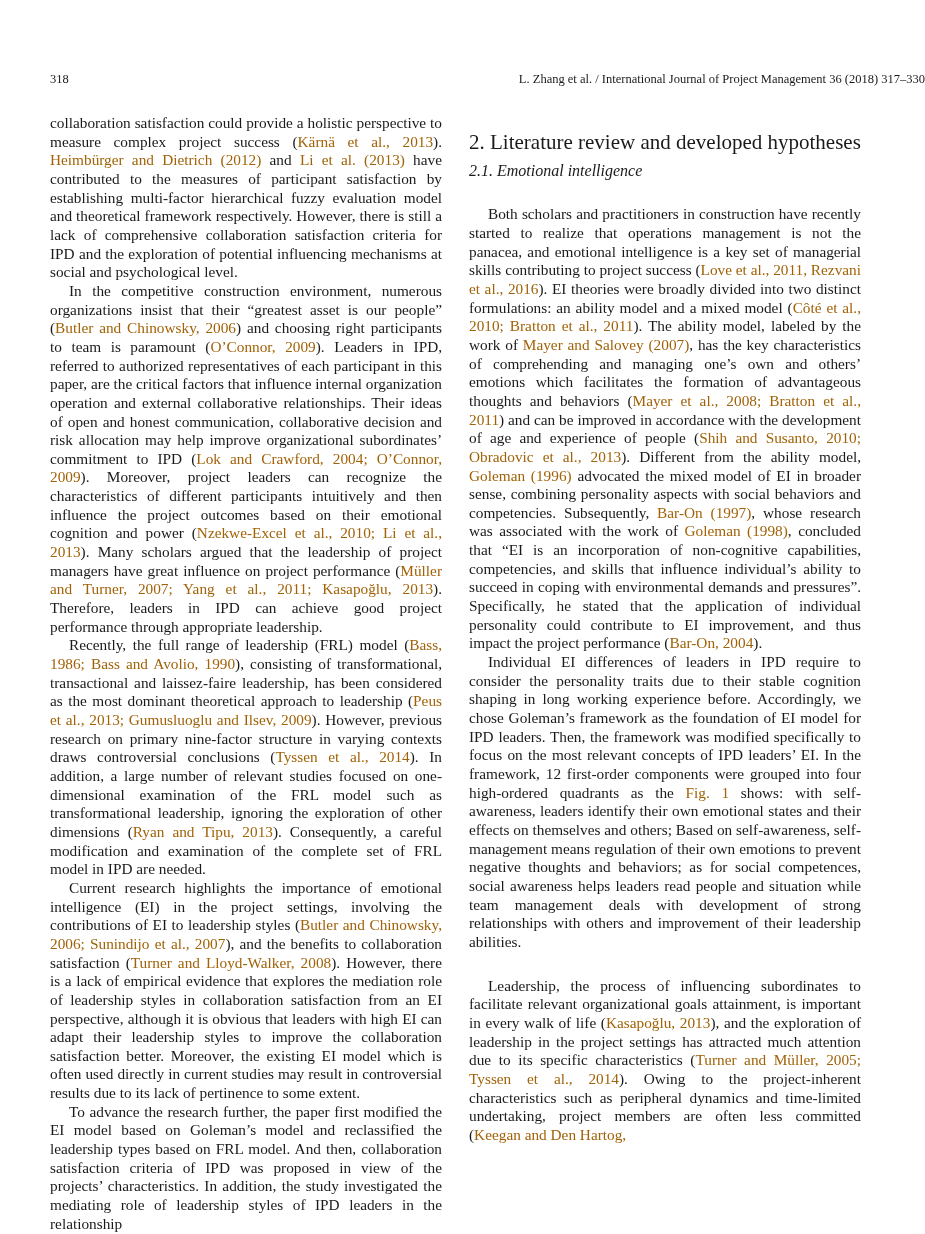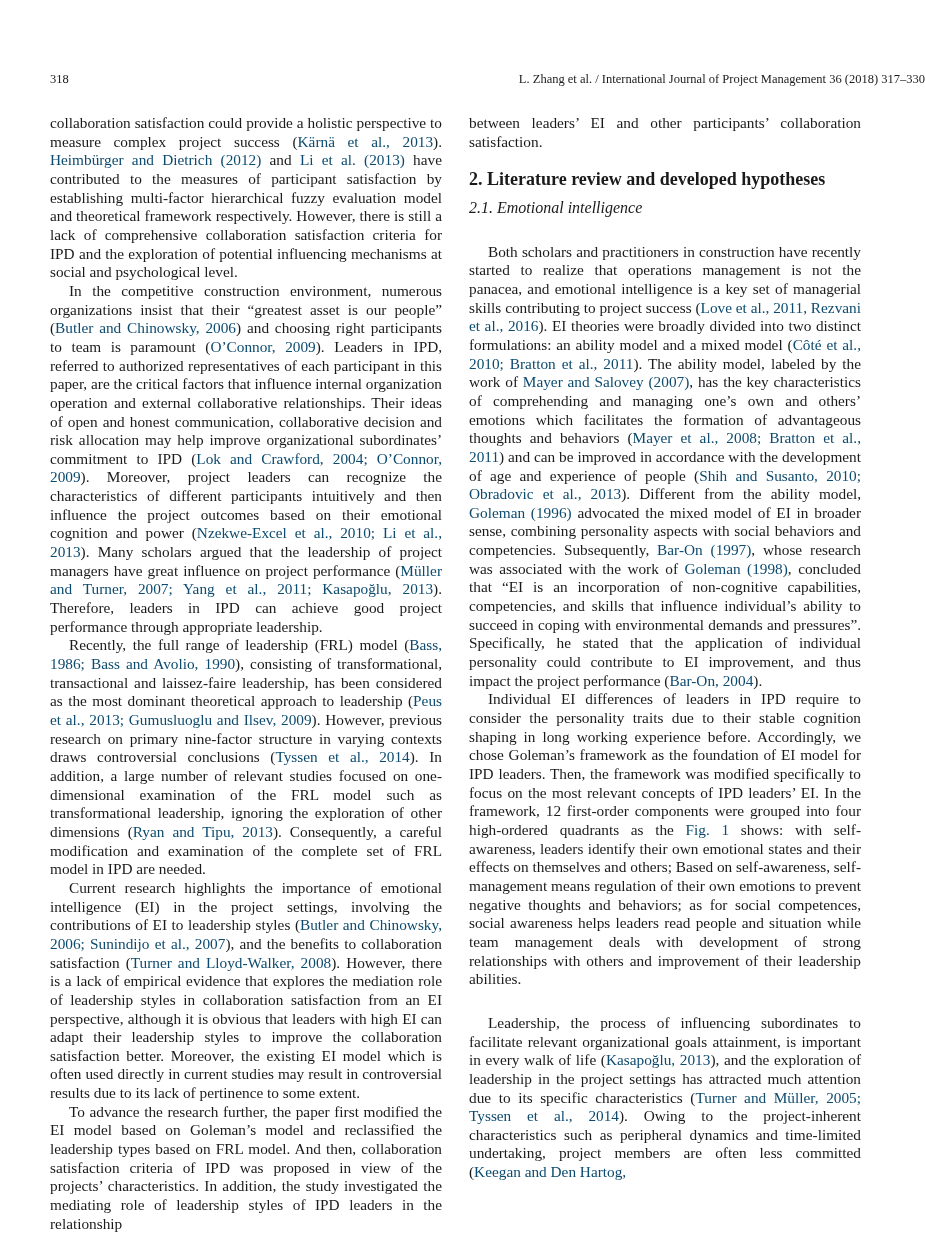--- a/index.html
+++ b/index.html
@@ -8,41 +8,40 @@
   .header { position: absolute; top: 72px; left: 0; width: 754px; height: 18px;
             font-size: 12.5px; }
   .page-no { position: absolute; left: 50px; top: 0; }
   .running-title { position: absolute; left: 0; width: 925px; text-align: right; top: 0; }
   .col { position: absolute; top: 114px; width: 392px; font-size: 15.3px; line-height: 18.65px;
          text-align: justify; hyphens: none; }
   .col.left { left: 50px; }
   .col.right { left: 469px; }
   p { margin: 0; text-indent: 0; }
   p.indent { text-indent: 19px; }
-  a, .cite { color: #0c4a6e; text-decoration: none; }
-  h2.sec { font-size: 18px; font-weight: bold; margin: 19px 0 0 0; line-height: 18.65px; }
+  a, .cite { color: #a16207; text-decoration: none; }
+  h2.sec { font-size: 21px; font-weight: normal; margin: 19px 0 0 0; line-height: 18.65px; }
   h3.sub { font-size: 16px; font-style: italic; font-weight: normal; margin: 10px 0 0 0; line-height: 18.65px; }
   .after-head { margin-top: 25px; }
 </style>
 </head>
 <body>
 
 <div class="header">
   <span class="page-no">318</span>
   <span class="running-title">L. Zhang et al. / International Journal of Project Management 36 (2018) 317–330</span>
 </div>
 
 <div class="col left">
   <p><span>collaboration satisfaction could provide a holistic perspective to measure complex project success (</span><a href="#">Kärnä et al., 2013</a><span>). </span><a href="#">Heimbürger and Dietrich (2012)</a><span> and </span><a href="#">Li et al. (2013)</a><span> have contributed to the measures of participant satisfaction by establishing multi-factor hierarchical fuzzy evaluation model and theoretical framework respectively. However, there is still a lack of comprehensive collaboration satisfaction criteria for IPD and the exploration of potential influencing mechanisms at social and psychological level.</span></p>
   <p class="indent"><span>In the competitive construction environment, numerous organizations insist that their “greatest asset is our people” (</span><a href="#">Butler and Chinowsky, 2006</a><span>) and choosing right participants to team is paramount (</span><a href="#">O’Connor, 2009</a><span>). Leaders in IPD, referred to authorized representatives of each participant in this paper, are the critical factors that influence internal organization operation and external collaborative relationships. Their ideas of open and honest communication, collaborative decision and risk allocation may help improve organizational subordinates’ commitment to IPD (</span><a href="#">Lok and Crawford, 2004; O’Connor, 2009</a><span>). Moreover, project leaders can recognize the characteristics of different participants intuitively and then influence the project outcomes based on their emotional cognition and power (</span><a href="#">Nzekwe-Excel et al., 2010; Li et al., 2013</a><span>). Many scholars argued that the leadership of project managers have great influence on project performance (</span><a href="#">Müller and Turner, 2007; Yang et al., 2011; Kasapoğlu, 2013</a><span>). Therefore, leaders in IPD can achieve good project performance through appropriate leadership.</span></p>
   <p class="indent"><span>Recently, the full range of leadership (FRL) model (</span><a href="#">Bass, 1986; Bass and Avolio, 1990</a><span>), consisting of transformational, transactional and laissez-faire leadership, has been considered as the most dominant theoretical approach to leadership (</span><a href="#">Peus et al., 2013; Gumusluoglu and Ilsev, 2009</a><span>). However, previous research on primary nine-factor structure in varying contexts draws controversial conclusions (</span><a href="#">Tyssen et al., 2014</a><span>). In addition, a large number of relevant studies focused on one-dimensional examination of the FRL model such as transformational leadership, ignoring the exploration of other dimensions (</span><a href="#">Ryan and Tipu, 2013</a><span>). Consequently, a careful modification and examination of the complete set of FRL model in IPD are needed.</span></p>
   <p class="indent"><span>Current research highlights the importance of emotional intelligence (EI) in the project settings, involving the contribu­tions of EI to leadership styles (</span><a href="#">Butler and Chinowsky, 2006; Sunindijo et al., 2007</a><span>), and the benefits to collaboration satisfaction (</span><a href="#">Turner and Lloyd-Walker, 2008</a><span>). However, there is a lack of empirical evidence that explores the mediation role of leadership styles in collaboration satisfaction from an EI perspective, although it is obvious that leaders with high EI can adapt their leadership styles to improve the collaboration satisfaction better. Moreover, the existing EI model which is often used directly in current studies may result in controversial results due to its lack of pertinence to some extent.</span></p>
   <p class="indent"><span>To advance the research further, the paper first modified the EI model based on Goleman’s model and reclassified the leadership types based on FRL model. And then, collaboration satisfaction criteria of IPD was proposed in view of the projects’ characteristics. In addition, the study investigated the mediating role of leadership styles of IPD leaders in the relationship</span></p>
 </div>
 
 <div class="col right">
-  <p><span>between leaders’ EI and other participants’ collaboration satisfaction.</span></p>
   <h2 class="sec">2. Literature review and developed hypotheses</h2>
   <h3 class="sub">2.1. Emotional intelligence</h3>
   <p class="after-head indent"><span>Both scholars and practitioners in construction have recently started to realize that operations management is not the panacea, and emotional intelligence is a key set of managerial skills contributing to project success (</span><a href="#">Love et al., 2011, Rezvani et al., 2016</a><span>). EI theories were broadly divided into two distinct formulations: an ability model and a mixed model (</span><a href="#">Côté et al., 2010; Bratton et al., 2011</a><span>). The ability model, labeled by the work of </span><a href="#">Mayer and Salovey (2007)</a><span>, has the key characteristics of comprehending and managing one’s own and others’ emotions which facilitates the formation of advantageous thoughts and behaviors (</span><a href="#">Mayer et al., 2008; Bratton et al., 2011</a><span>) and can be improved in accordance with the development of age and experience of people (</span><a href="#">Shih and Susanto, 2010; Obradovic et al., 2013</a><span>). Different from the ability model, </span><a href="#">Goleman (1996)</a><span> advocated the mixed model of EI in broader sense, combining personality aspects with social behaviors and competencies. Subsequently, </span><a href="#">Bar-On (1997)</a><span>, whose research was associated with the work of </span><a href="#">Goleman (1998)</a><span>, concluded that “EI is an incorporation of non-cognitive capabilities, competencies, and skills that influence individual’s ability to succeed in coping with environmental demands and pressures”. Specifically, he stated that the application of individual personality could contribute to EI improvement, and thus impact the project performance (</span><a href="#">Bar-On, 2004</a><span>).</span></p>
   <p class="indent"><span>Individual EI differences of leaders in IPD require to consider the personality traits due to their stable cognition shaping in long working experience before. Accordingly, we chose Goleman’s framework as the foundation of EI model for IPD leaders. Then, the framework was modified specifically to focus on the most relevant concepts of IPD leaders’ EI. In the framework, 12 first-order components were grouped into four high-ordered quadrants as the </span><a href="#">Fig. 1</a><span> shows: with self-awareness, leaders identify their own emotional states and their effects on themselves and others; Based on self-awareness, self-management means regula­tion of their own emotions to prevent negative thoughts and behaviors; as for social competences, social awareness helps leaders read people and situation while team management deals with development of strong relationships with others and improvement of their leadership abilities.</span></p>
   <p class="after-head indent"><span>Leadership, the process of influencing subordinates to facilitate relevant organizational goals attainment, is important in every walk of life (</span><a href="#">Kasapoğlu, 2013</a><span>), and the exploration of leadership in the project settings has attracted much attention due to its specific characteristics (</span><a href="#">Turner and Müller, 2005; Tyssen et al., 2014</a><span>). Owing to the project-inherent characteristics such as peripheral dynamics and time-limited undertaking, project members are often less committed (</span><a href="#">Keegan and Den Hartog,</a></p>
 </div>
 
 </body></html>

